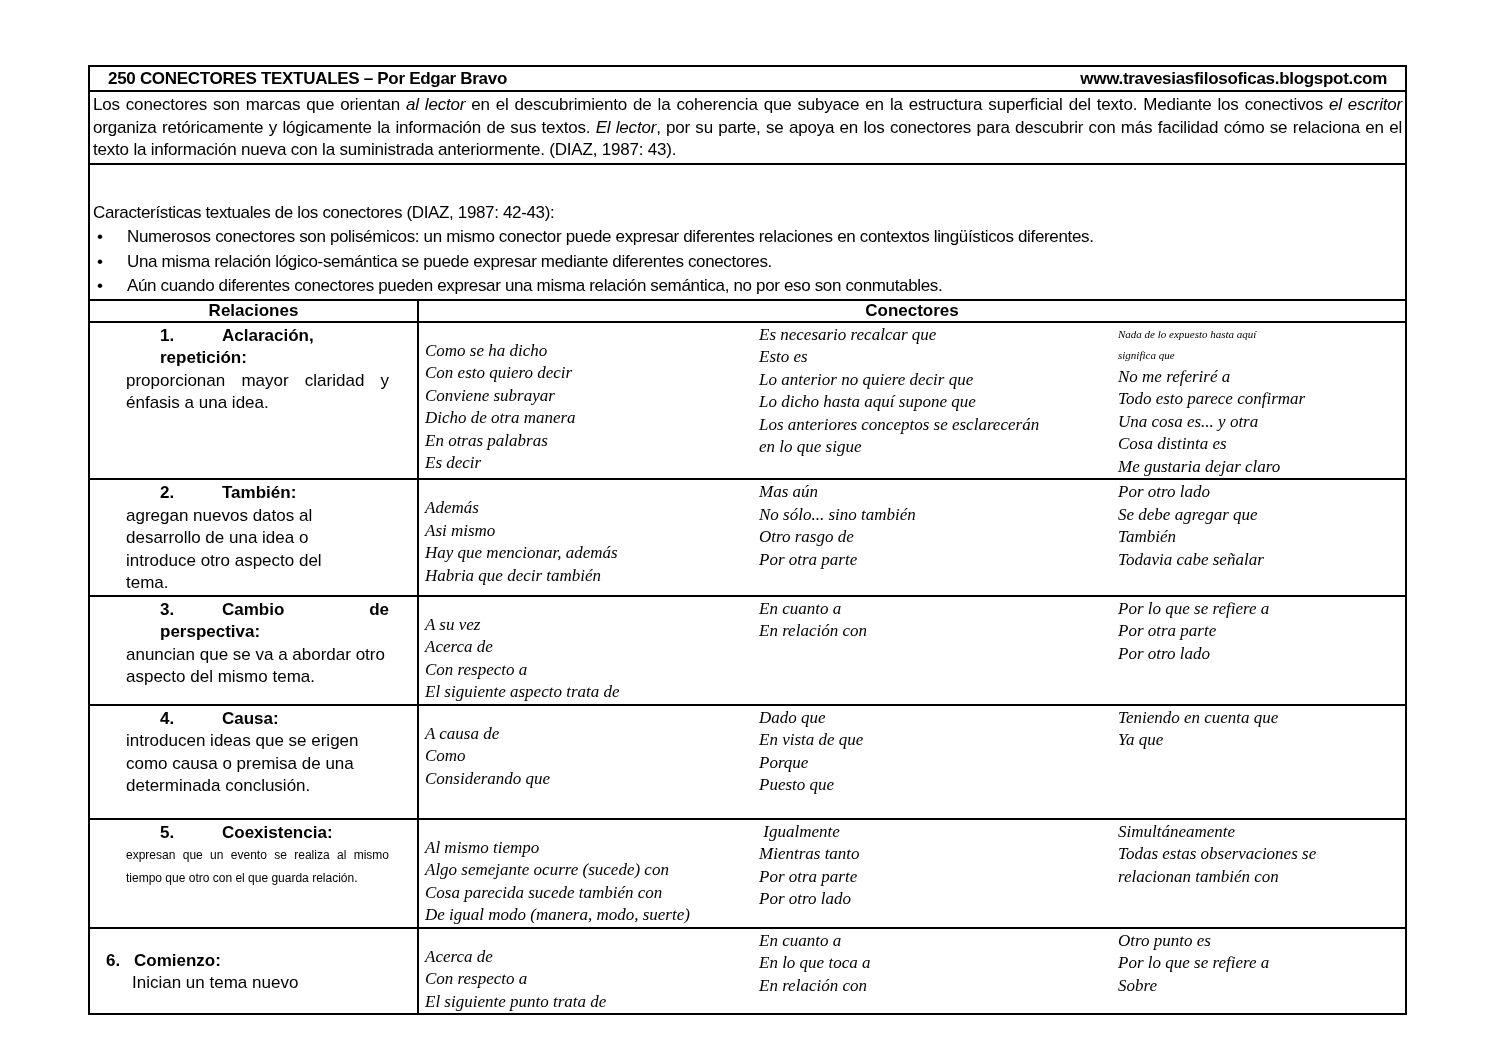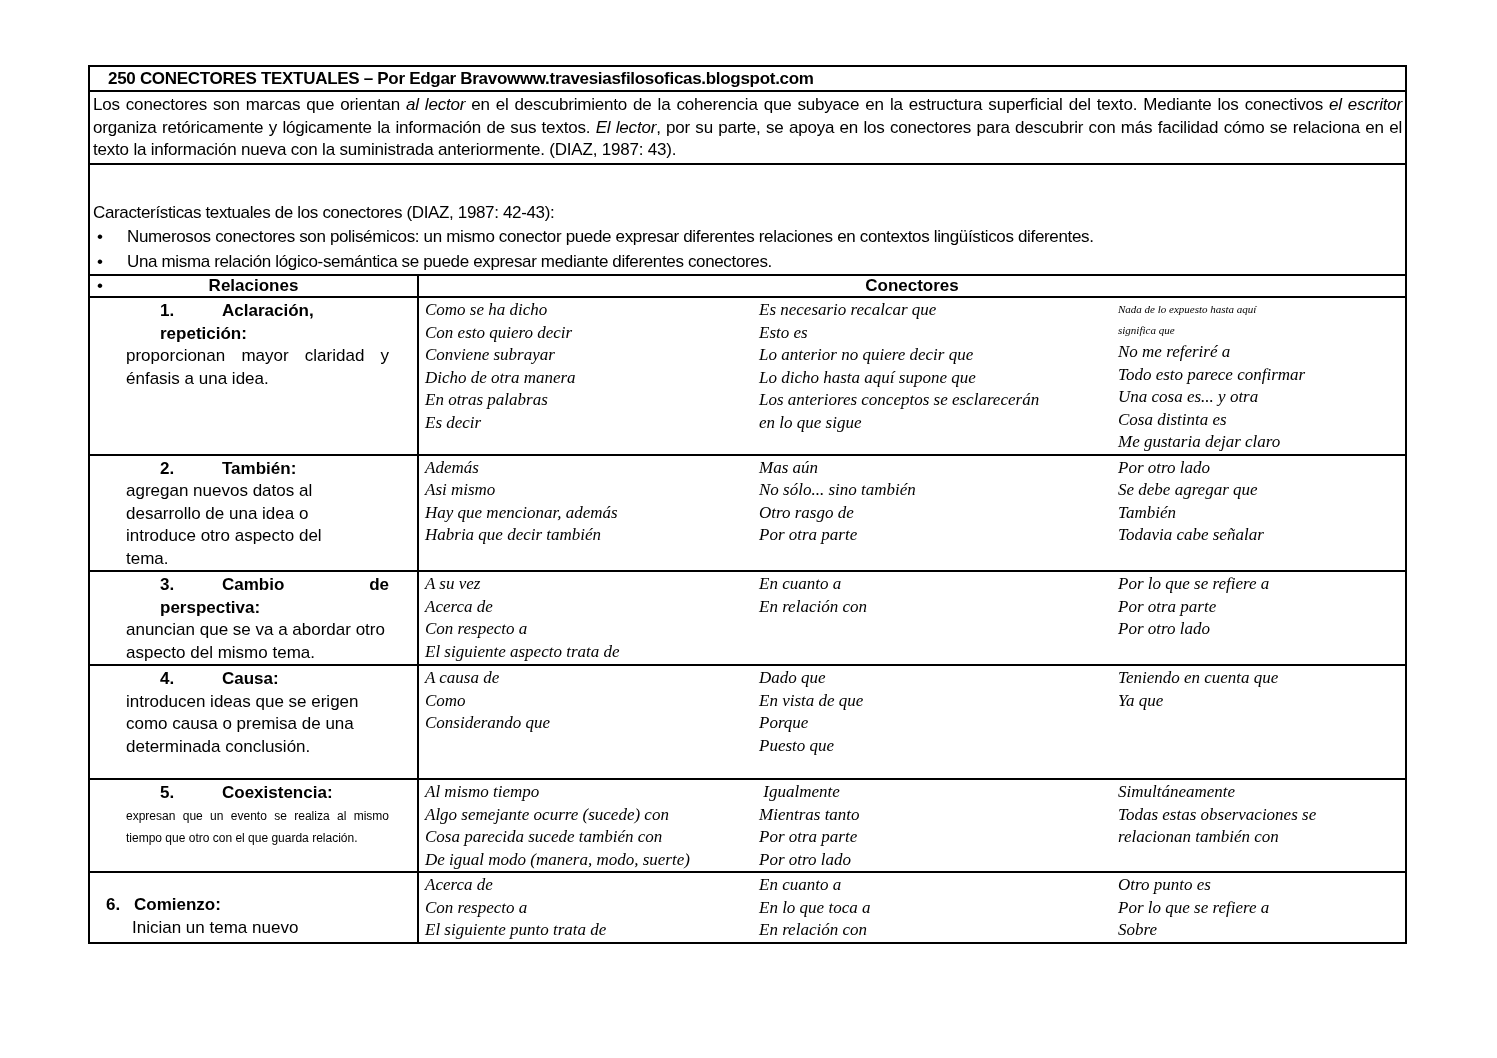--- a/index.html
+++ b/index.html
@@ -1,36 +1,36 @@
 <!DOCTYPE html>
 <html><head>
   <meta charset="utf-8">
   <style>
     html, body { margin: 0; padding: 0; background: #ffffff; }
     body { width: 1497px; height: 1058px; position: relative; overflow: hidden; color: #000; }
     .page { position: absolute; left: 88px; top: 65px; width: 1319px; border: 2px solid #000; box-sizing: border-box; }
-    .title-row { height: 23px; border-bottom: 2px solid #000; display: flex; justify-content: flex-start; align-items: center; padding: 0 18px 0 18px; font-family: "Liberation Sans", sans-serif; font-weight: bold; font-size: 17px; letter-spacing: -0.3px; }
+    .title-row { height: 23px; border-bottom: 2px solid #000; display: flex; justify-content: space-between; align-items: center; padding: 0 18px 0 18px; font-family: "Liberation Sans", sans-serif; font-weight: bold; font-size: 17px; letter-spacing: -0.3px; gap: 8px; }
     .intro { border-bottom: 2px solid #000; padding: 2px 3px 1px 3px; font-family: "Liberation Sans", sans-serif; font-size: 17px; line-height: 22.5px; text-align: justify; letter-spacing: -0.2px; }
     .intro em { font-style: italic; }
     .chars { padding: 0 3px 0 3px; font-family: "Liberation Sans", sans-serif; font-size: 17px; line-height: 24.5px; letter-spacing: -0.35px; margin-top: 36px; }
     .chars ul { margin: 0; padding: 0; list-style: none; }
     .chars li { position: relative; padding-left: 34px; }
     .chars li .bullet { position: absolute; left: 4px; top: 0; }
     table { border-collapse: collapse; width: 100%; table-layout: fixed; }
     td, th { border-top: 2px solid #000; vertical-align: top; padding: 0; }
     th { font-family: "Liberation Sans", sans-serif; font-weight: bold; font-size: 17px; height: 20px; line-height: 20px; }
     .col-rel { width: 327px; border-right: 2px solid #000; }
     .rel { font-family: "Liberation Sans", sans-serif; font-size: 17px; line-height: 22.5px; padding: 2px 28px 0 36px; }
     .rel .head { font-weight: bold; padding-left: 34px; }
     .rel .head .num { display: inline-block; width: 62px; }
     .rel .head2 { font-weight: bold; padding-left: 34px; }
     .rel .desc { text-align: justify; }
     .rel .desc.small { font-size: 12px; line-height: 22.5px; }
     .con { display: flex; padding: 1px 0 0 6px; font-family: "Liberation Serif", serif; font-style: italic; font-size: 17px; line-height: 22.5px; }
-    .con .c1 { width: 334px; }
+    .con .c1 { width: 334px; margin-top: 16px; }
     .con .c2 { width: 359px; }
     .con .c3 { flex: 1; }
     .con .c3.small div.s { font-size: 11px; line-height: 21px; }
     .con div { white-space: nowrap; }
     tr.r1 td { height: 152px; }
     tr.r2 td { height: 112px; }
     tr.r3 td { height: 88px; }
     tr.r4 td { height: 112px; }
     tr.r5 td { height: 90px; }
     tr.r6 td { height: 66px; }
@@ -49,21 +49,21 @@
     <span>www.travesiasfilosoficas.blogspot.com</span>
   </div>
 
   <div class="intro"><span>Los conectores son marcas que orientan </span><em>al lector</em><span> en el descubrimiento de la coherencia que subyace en la estructura superficial del texto. Mediante los conectivos </span><em>el escritor</em><span> organiza retóricamente y lógicamente la información de sus textos. </span><em>El lector</em><span>, por su parte, se apoya en los conectores para descubrir con más facilidad cómo se relaciona en el texto la información nueva con la suministrada anteriormente. (DIAZ, 1987: 43).</span></div>
 
   <div class="chars">
     <div>Características textuales de los conectores (DIAZ, 1987: 42-43):</div>
     <ul>
       <li><span class="bullet">•</span><span>Numerosos conectores son polisémicos: un mismo conector puede expresar diferentes relaciones en contextos lingüísticos diferentes.</span></li>
       <li><span class="bullet">•</span><span>Una misma relación lógico-semántica se puede expresar mediante diferentes conectores.</span></li>
-      <li><span class="bullet">•</span></li>
+      <li><span class="bullet">•</span><span>Aún cuando diferentes conectores pueden expresar una misma relación semántica, no por eso son conmutables.</span></li>
     </ul>
   </div>
 
   <table>
     <tbody>
         <tr>
       <th class="col-rel">Relaciones</th>
       <th>Conectores</th>
     </tr>
 

